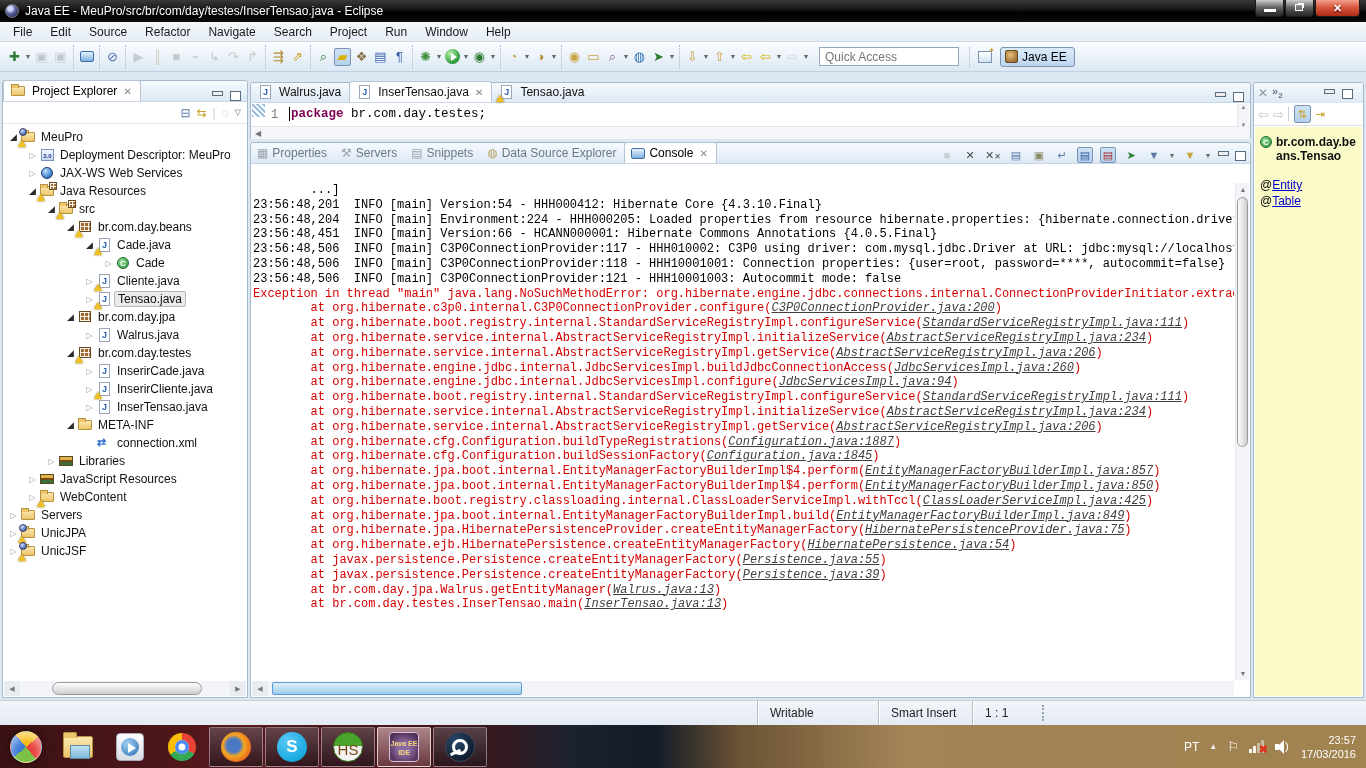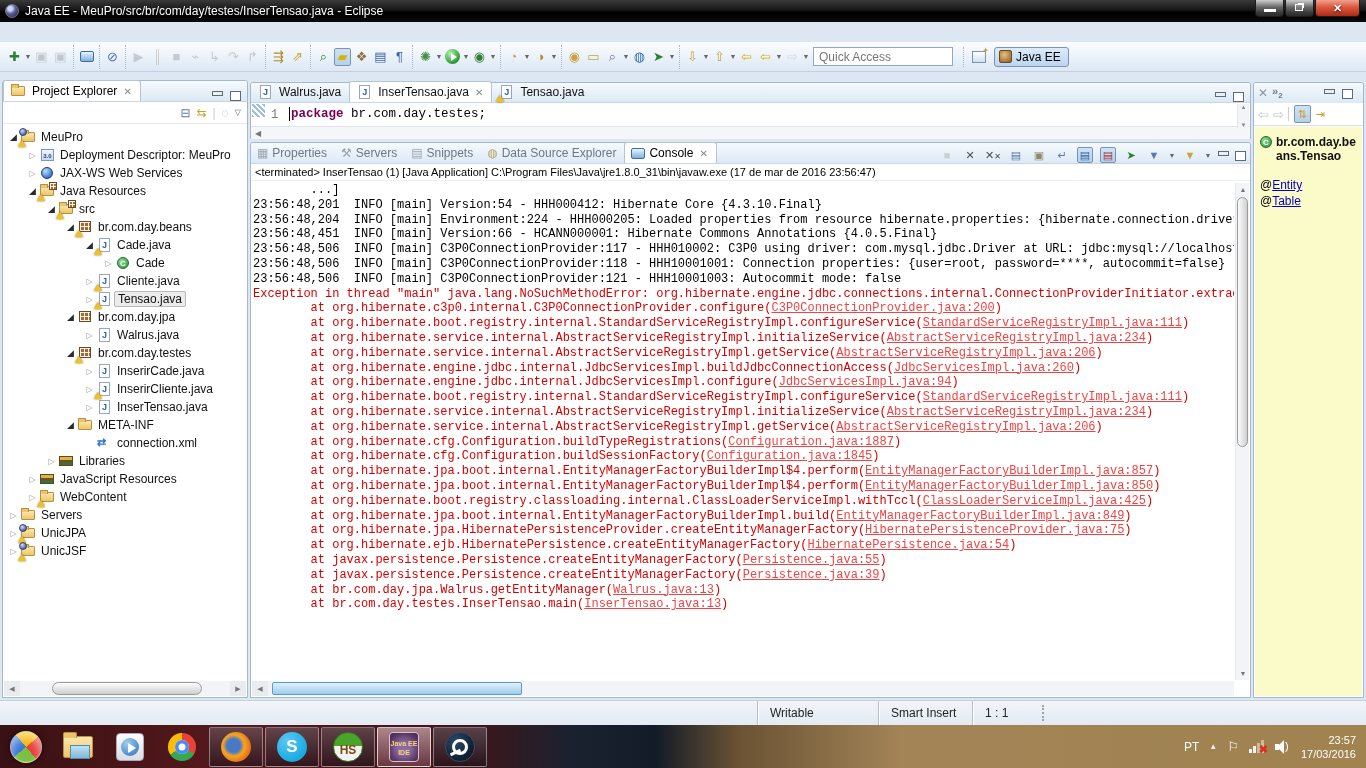--- a/index.html
+++ b/index.html
@@ -38,21 +38,21 @@
   .tb-group:first-child { border-left:none; }
   .tbi { width:17px; height:18px; display:inline-flex; align-items:center; justify-content:center;
     font-size:13px; margin:0 1px; border-radius:2px; }
   .tbi.dis { opacity:.45; filter:grayscale(60%); }
   .tbi.pressed { border:1px solid #7a93b5; background:linear-gradient(#cfe2f5,#b5d0ea); }
   .tb-dd { width:8px; font-size:7px; color:#666; text-align:center; }
   .ic-runbtn { width:15px; height:15px; border-radius:50%;
     background:radial-gradient(circle at 35% 30%, #b8f0b0, #2fa13a 65%, #187027); position:relative; }
   .ic-runbtn::after { content:""; position:absolute; left:6px; top:4px;
     border-left:6px solid #fff; border-top:4px solid transparent; border-bottom:4px solid transparent; }
-  .quick-access { }
+  .quick-access { margin-left:6px; }
   .quick-access input { width:140px; height:19px; border:1px solid #93a8c0; padding:0 5px;
     font-family:"Liberation Sans",sans-serif; font-size:12px; color:#333; }
   .persp-area { margin-left:10px; display:flex; align-items:center; border-left:1px dotted #a8b8c9; padding-left:8px; }
   .persp-btn { display:flex; align-items:center; gap:4px; border:1px solid #7a93b5; border-radius:3px;
     background:linear-gradient(#dcebf9,#bdd6ee); padding:2px 7px 2px 4px; margin-left:8px; }
   .ic-javaee { width:13px; height:13px; border-radius:2px; background:radial-gradient(circle at 40% 35%, #e8c07a, #8a5a2a); border:1px solid #6a4a20; }
   .ic-persp { width:14px; height:12px; border:1px solid #7a93b5; background:linear-gradient(#fff,#cfe0f0); position:relative; }
   .ic-persp::after { content:"✦"; position:absolute; right:-4px; top:-6px; color:#caa23f; font-size:8px; }
 
   
@@ -125,21 +125,21 @@
 
   
   #console { left:250px; top:142px; width:1001px; height:556px; }
   .ct-icons { margin-left:auto; display:flex; align-items:center; gap:5px; padding-right:4px; color:#4a5a6a; }
   .ct-icons .tbi { width:16px; height:16px; font-size:11px; }
   .console-header { height:17px; line-height:17px; padding-left:4px; font-size:11px; color:#000; white-space:nowrap; overflow:hidden; border-bottom:1px solid #f0f0f0; }
   .console-body { position:absolute; left:2px; right:16px; top:40px; bottom:17px; overflow:hidden;
     font-family:"Liberation Mono","DejaVu Sans Mono",monospace; font-size:12px; line-height:14.8px; }
   .cline { white-space:pre; }
   .cline.err { color:#d40000; }
-  .clink { color:#ef4444; text-decoration:underline; }
+  .clink { color:#404040; text-decoration:underline;font-style:italic; }
   .cvscroll { position:absolute; right:1px; top:40px; bottom:17px; width:14px; background:#f2f4f7; border-left:1px solid #e4e9ef; }
   .cvthumb { position:absolute; left:1px; right:1px; top:14px; height:250px; background:linear-gradient(to right,#fdfdfd,#cfcfcf);
     border:1px solid #9a9a9a; border-radius:7px; }
   .cvarr { position:absolute; left:0; width:14px; height:13px; font-size:7px; color:#777; text-align:center; line-height:13px; }
   .chscroll { position:absolute; left:1px; right:16px; bottom:1px; height:15px; background:#f2f4f7; }
   .chthumb { position:absolute; left:20px; top:1px; width:250px; height:13px;
     background:linear-gradient(#dff0fb,#9ecdea); border:1px solid #5a9bd5; border-radius:2px; }
   .harrow { position:absolute; top:0; width:16px; height:15px; font-size:7px; color:#777; text-align:center; line-height:15px; background:#e8ebf0; }
 
   
@@ -191,21 +191,21 @@
     border-left:8px solid #fff; border-top:5px solid transparent; border-bottom:5px solid transparent; }
   .tk-chrome { position:relative; width:28px; height:28px; border-radius:50%;
     background:conic-gradient(#ea4335 0 33%, #34a853 0 66%, #fbbc05 0 100%); }
   .tk-chrome::after { content:""; position:absolute; left:7px; top:7px; width:14px; height:14px; border-radius:50%;
     background:#fff; box-shadow:inset 0 0 0 3.5px #4a8af4; }
   .tk-firefox { position:relative; width:30px; height:30px; border-radius:50%;
     background:radial-gradient(circle at 42% 45%, #4a78c5 0 28%, #f5a623 45%, #e8711a 70%, #c54e12); }
   .tk-skype { width:30px; height:30px; border-radius:50%; background:radial-gradient(circle at 35% 30%,#5ac8f5,#009ed8);
     color:#fff; font-weight:bold; font-size:17px; text-align:center; line-height:29px; }
   .tk-hs { width:30px; height:30px; border-radius:50%; background:linear-gradient(#4aa32a 0 45%, #f2f2f2 45%);
-    border:1px solid #3a7a1a; color:#7a4b15; font-weight:bold; font-size:12px; text-align:center; line-height:34px; }
+    border:1px solid #3a7a1a; color:#7a4b15; font-weight:normal; font-size:15px; text-align:center; line-height:34px; }
   .tk-eclipse { position:relative; width:30px; height:30px; border-radius:4px;
     background:radial-gradient(circle at 50% 55%, #8a6aa0 0 30%, #5c3a66 70%, #3a2144); border:1px solid #d8c0d8;
     color:#f5d87a; font-size:7px; font-weight:bold; text-align:center; line-height:9px; padding-top:6px; }
   .tk-steam { position:relative; width:30px; height:30px; border-radius:50%;
     background:radial-gradient(circle at 35% 30%, #2a4a6a, #101d30 70%); border:1px solid #3a4a5e; }
   .tk-steam::before { content:""; position:absolute; right:6px; top:6px; width:10px; height:10px; border-radius:50%; border:3px solid #fff; }
   .tk-steam::after { content:""; position:absolute; left:4px; bottom:7px; width:11px; height:3px; background:#fff; transform:rotate(-25deg); }
 
   .tray { margin-left:auto; display:flex; align-items:center; gap:10px; padding-right:10px; color:#fff; }
   .tray-lang { font-size:12px; }
@@ -236,20 +236,32 @@
       <div class="winbtn">
           <span class="glyph-min"></span>
         </div>
       <div class="winbtn">
           <span class="glyph-restore"></span>
         </div>
       <div class="winbtn close glyph-close">✕</div>
     </div>
   </div>
 
+  <div class="menubar" id="menubar">
+      <div class="menu-item">File</div>
+      <div class="menu-item">Edit</div>
+      <div class="menu-item">Source</div>
+      <div class="menu-item">Refactor</div>
+      <div class="menu-item">Navigate</div>
+      <div class="menu-item">Search</div>
+      <div class="menu-item">Project</div>
+      <div class="menu-item">Run</div>
+      <div class="menu-item">Window</div>
+      <div class="menu-item">Help</div>
+    </div>
 
   <div class="toolbar">
     <div id="tb-groups" style="display:flex;align-items:center;">
         <div class="tb-group">
           <span class="tbi">
             <span class="g" style="color:#2e7d32">✚</span>
           </span>
           <span class="tb-dd">▼</span>
           <span class="tbi dis">
             <span class="g" style="color:#8a93a8">▣</span>
@@ -703,21 +715,20 @@
           </span>
           <span class="tb-dd">▼</span>
           <span class="tbi">
             <span class="g" style="color:#caa23f">▼</span>
           </span>
           <span class="tb-dd">▼</span>
           <span class="mm mm-min"></span>
           <span class="mm mm-max"></span>
         </div>
       </div>
-    <div class="console-header">&lt;terminated&gt; InserTensao (1) [Java Application] C:\Program Files\Java\jre1.8.0_31\bin\javaw.exe (17 de mar de 2016 23:56:47)</div>
     <div class="console-body" id="cbody">
         <div class="cline">        ...]</div>
         <div class="cline">23:56:48,201  INFO [main] Version:54 - HHH000412: Hibernate Core {4.3.10.Final}</div>
         <div class="cline">23:56:48,204  INFO [main] Environment:224 - HHH000205: Loaded properties from resource hibernate.properties: {hibernate.connection.driver_cl</div>
         <div class="cline">23:56:48,451  INFO [main] Version:66 - HCANN000001: Hibernate Commons Annotations {4.0.5.Final}</div>
         <div class="cline">23:56:48,506  INFO [main] C3P0ConnectionProvider:117 - HHH010002: C3P0 using driver: com.mysql.jdbc.Driver at URL: jdbc:mysql://localhost:3</div>
         <div class="cline">23:56:48,506  INFO [main] C3P0ConnectionProvider:118 - HHH10001001: Connection properties: {user=root, password=****, autocommit=false}</div>
         <div class="cline">23:56:48,506  INFO [main] C3P0ConnectionProvider:121 - HHH10001003: Autocommit mode: false</div>
         <div class="cline err">Exception in thread "main" java.lang.NoSuchMethodError: org.hibernate.engine.jdbc.connections.internal.ConnectionProviderInitiator.extractIs</div>
         <div class="cline err">        at org.hibernate.c3p0.internal.C3P0ConnectionProvider.configure(<span class="clink">C3P0ConnectionProvider.java:200</span>)</div>

